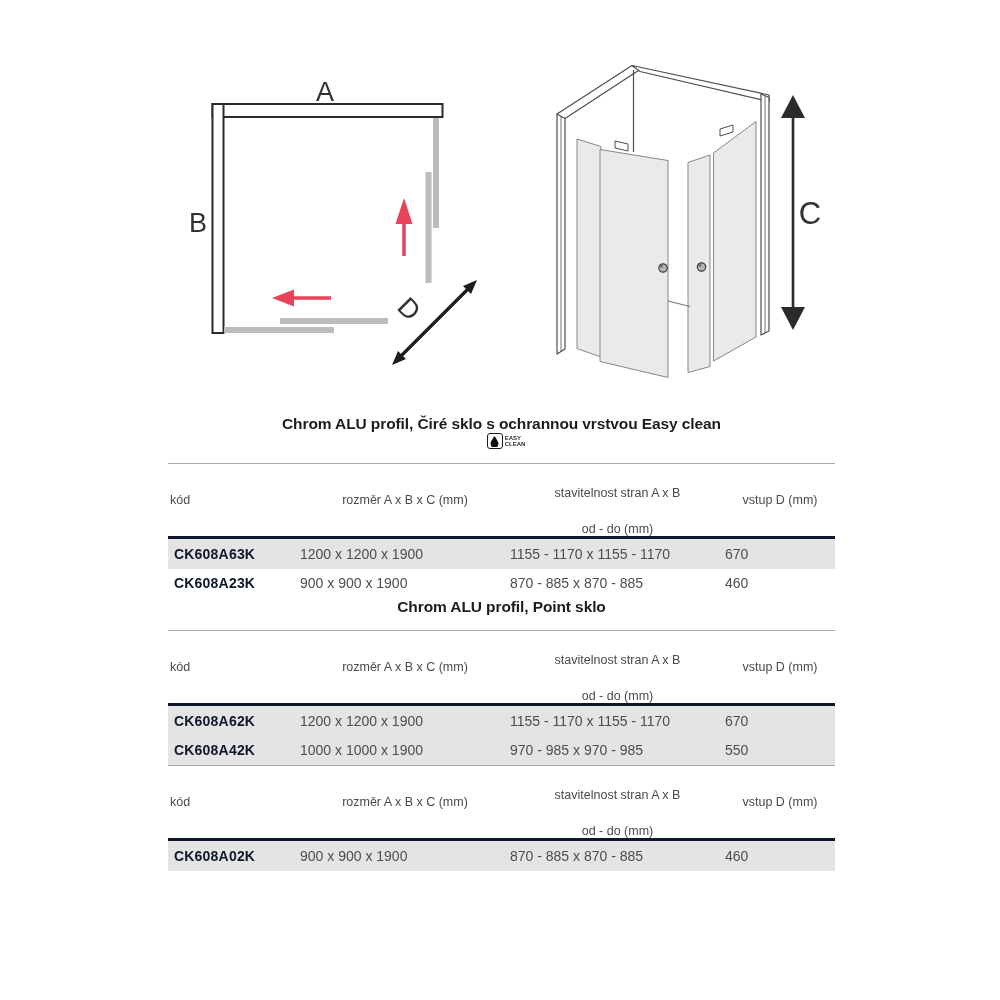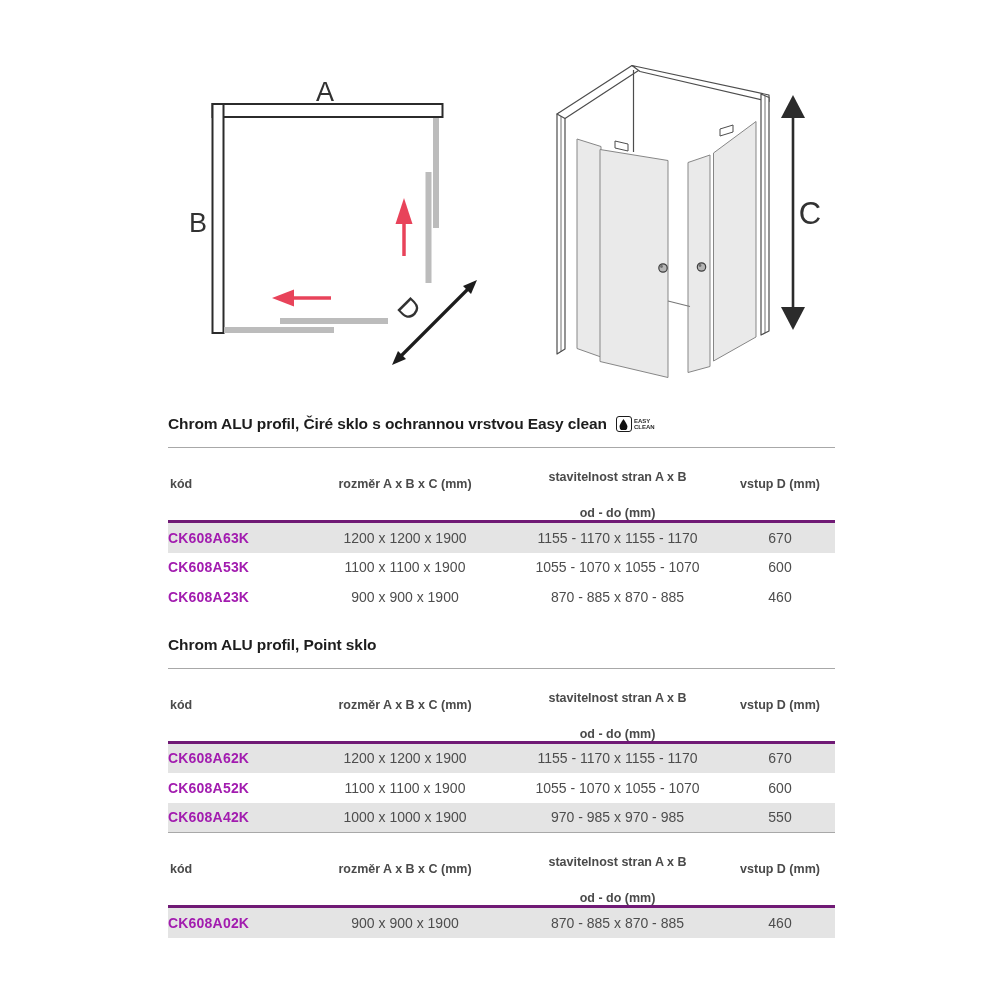--- a/index.html
+++ b/index.html
@@ -21,23 +21,23 @@
     font-family:"Liberation Sans","DejaVu Sans",sans-serif;
     -webkit-font-smoothing:antialiased;
   }
   .diagrams{position:absolute;top:0;left:0;}
   svg text{font-family:"Liberation Sans","DejaVu Sans",sans-serif;fill:#323232;}
 
   .content{position:absolute;left:168px;top:415px;width:667px;}
   h2.section-title{
     font-size:15.5px;line-height:18px;margin:0 0 14px 0;
     font-weight:bold;color:var(--ink);letter-spacing:-0.1px;
-    display:flex;align-items:center;
-  }
-  section.later h2.section-title{margin-top:24px;}
+    display:flex;align-items:center;flex-direction:column;
+  }
+  section.later h2.section-title{margin-top:0;}
 
   .easyclean{display:inline-flex;align-items:center;margin-left:9px;}
   .ec-box{
     display:inline-flex;align-items:center;justify-content:center;
     width:16px;height:16px;border:1.3px solid #1b1b1b;border-radius:3px;
     box-sizing:border-box;
   }
   .ec-text{
     display:inline-flex;flex-direction:column;margin-left:2px;
     font-size:6px;line-height:6.5px;font-weight:bold;color:#2a2a2a;letter-spacing:0;
@@ -45,32 +45,32 @@
 
   table.spec{
     width:667px;border-collapse:collapse;table-layout:fixed;
     border-top:1px solid #A8A8A8;
   }
   table.spec col.c1{width:132px;}
   table.spec col.c2{width:210px;}
   table.spec col.c3{width:215px;}
   table.spec col.c4{width:110px;}
   table.spec thead th{
-    font-weight:bold;color:#4A4A4A;font-size:12.5px;line-height:14px;
+    font-weight:normal;color:#4A4A4A;font-size:12.5px;line-height:14px;
     height:31px;padding:0;vertical-align:middle;text-align:center;
-    border-bottom:3px solid #701a75;
+    border-bottom:3px solid #0f172a;
   }
   table.spec thead th.left{text-align:left;padding-left:2px;}
   table.spec thead th .hline{display:block;margin-top:22px;}
   table.spec td{
     height:29.5px;padding:0;font-size:14px;color:var(--cell);
-    text-align:center;vertical-align:middle;
+    vertical-align:middle;
   }
   table.spec td:first-child{
-    text-align:left;padding-left:0;font-weight:bold;color:#a21caf;
+    text-align:left;padding-left:6px;font-weight:bold;color:#0f172a;
     letter-spacing:0.2px;
   }
   table.spec tr.alt td{background:var(--row-shade);}
 </style>
 </head>
 <body>
 
 <svg class="diagrams" width="1000" height="400" viewBox="0 0 1000 400">
 
   <g>
@@ -172,26 +172,20 @@
         </tr>
       </thead>
       <tbody>
           <tr class="alt">
             <td>CK608A63K</td>
             <td>1200 x 1200 x 1900</td>
             <td>1155 - 1170 x 1155 - 1170</td>
             <td>670</td>
           </tr>
           <tr>
-            <td>CK608A53K</td>
-            <td>1100 x 1100 x 1900</td>
-            <td>1055 - 1070 x 1055 - 1070</td>
-            <td>600</td>
-          </tr>
-          <tr>
             <td>CK608A23K</td>
             <td>900 x 900 x 1900</td>
             <td>870 - 885 x 870 - 885</td>
             <td>460</td>
           </tr>
         </tbody>
     </table>
   </section>
 
   <section class="later">
@@ -216,26 +210,20 @@
           <th>vstup D (mm)</th>
         </tr>
       </thead>
       <tbody>
           <tr class="alt">
             <td>CK608A62K</td>
             <td>1200 x 1200 x 1900</td>
             <td>1155 - 1170 x 1155 - 1170</td>
             <td>670</td>
           </tr>
-          <tr>
-            <td>CK608A52K</td>
-            <td>1100 x 1100 x 1900</td>
-            <td>1055 - 1070 x 1055 - 1070</td>
-            <td>600</td>
-          </tr>
           <tr class="alt">
             <td>CK608A42K</td>
             <td>1000 x 1000 x 1900</td>
             <td>970 - 985 x 970 - 985</td>
             <td>550</td>
           </tr>
         </tbody>
     </table>
   </section>
 

